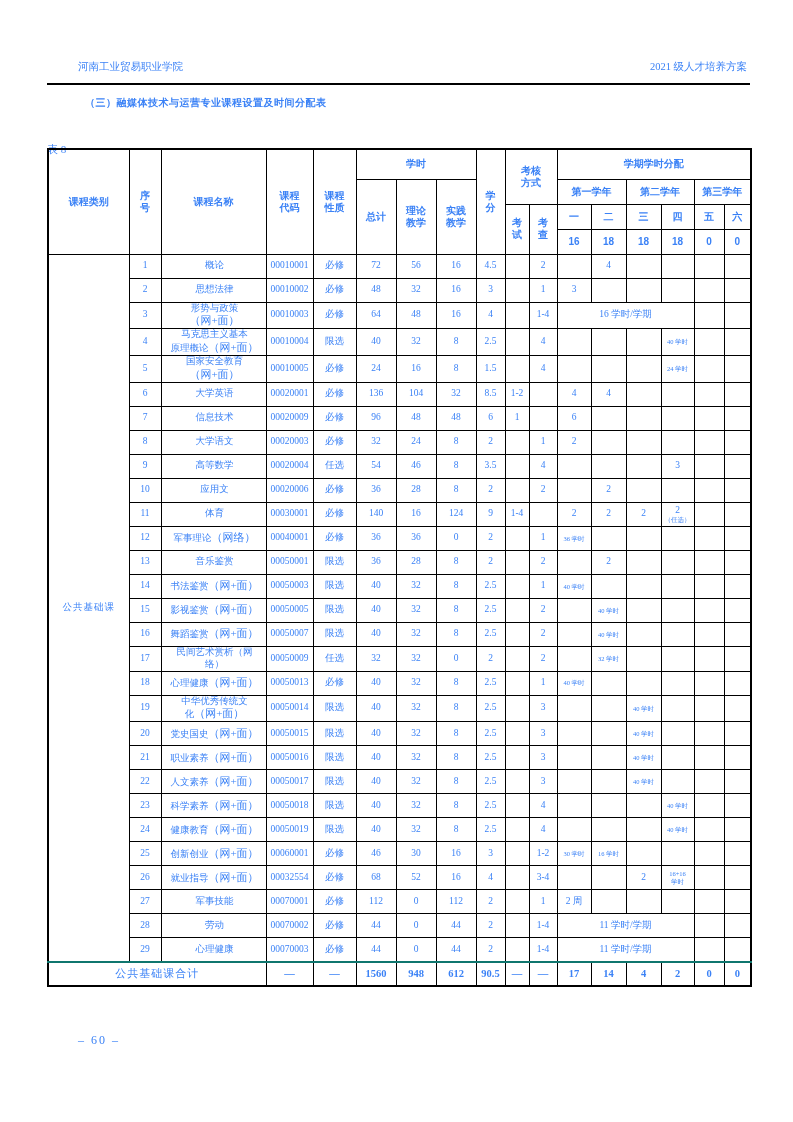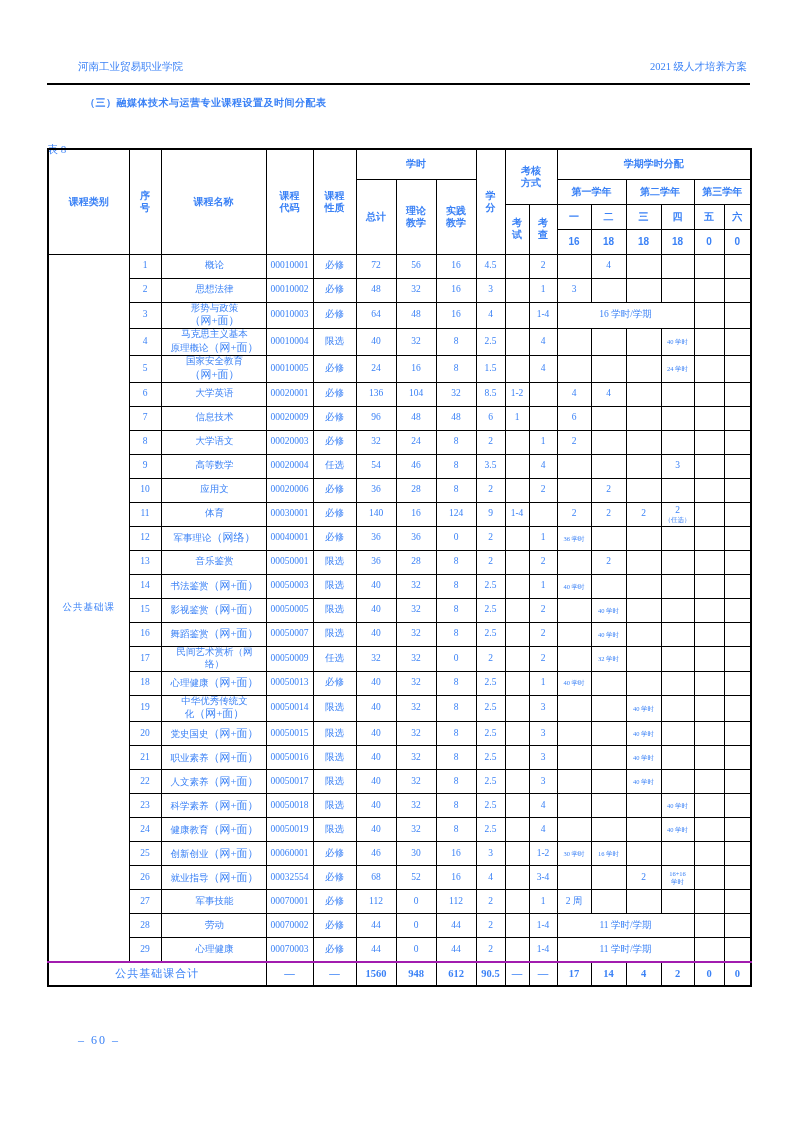--- a/index.html
+++ b/index.html
@@ -49,21 +49,21 @@
   .course-table thead tr.h1{height:30px;}
   .course-table thead tr.h2{height:25px;}
   .course-table thead tr.h3{height:25px;}
   .course-table thead tr.h4{height:25px;}
   .course-table tbody tr{height:24px;}
   .name-cell{text-align:left;padding-left:3px !important;margin-top:32px;}
   .paren{font-size:11px;}
   .tiny{font-size:6.5px;line-height:1.15;}
   .cat-cell{font-size:10px;letter-spacing:1px;}
   tr.total-row{height:35px;}
-  tr.total-row td{border-top:2px solid #a21caf;font-weight:bold;font-size:10.5px;}
+  tr.total-row td{border-top:2px solid #0f766e;font-weight:bold;font-size:10.5px;}
   tr.total-row td.total-label{font-weight:normal;font-size:11px;letter-spacing:1px;}
   .page-number{
     position:absolute;top:1033px;left:78px;font-size:12px;letter-spacing:2px;
   }
 </style>
 </head>
 <body>
 
 <div class="page">
 

